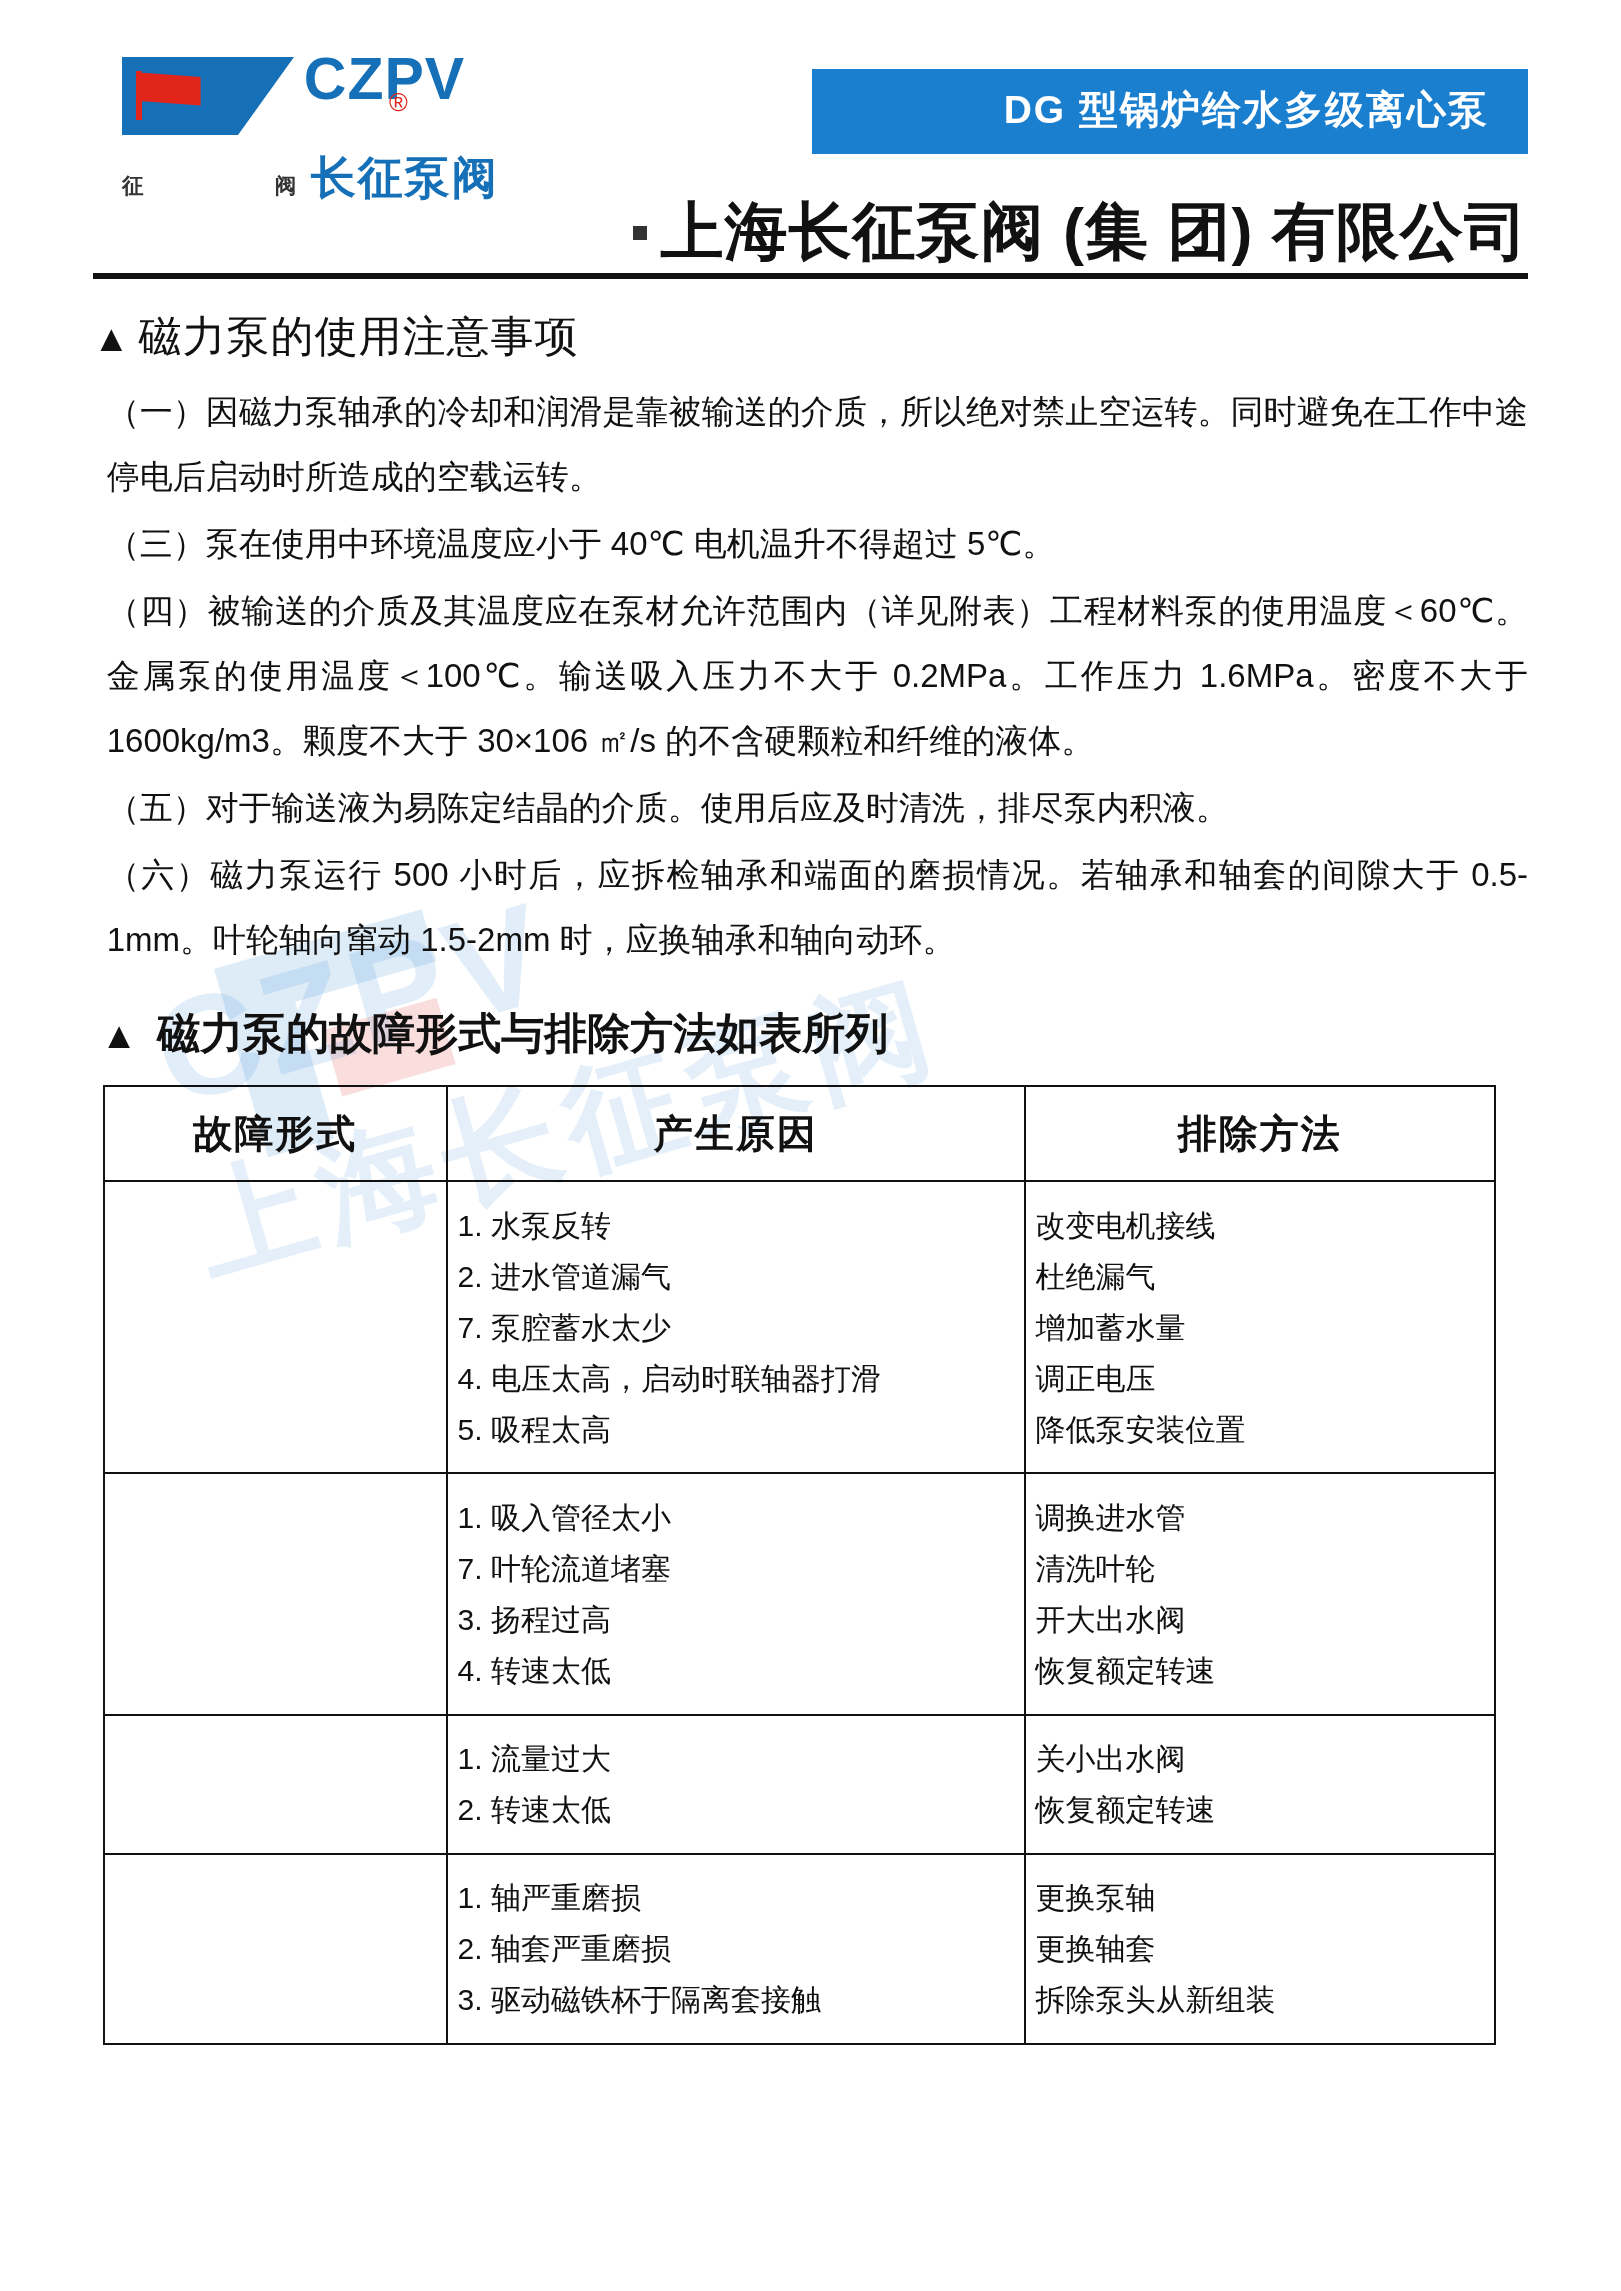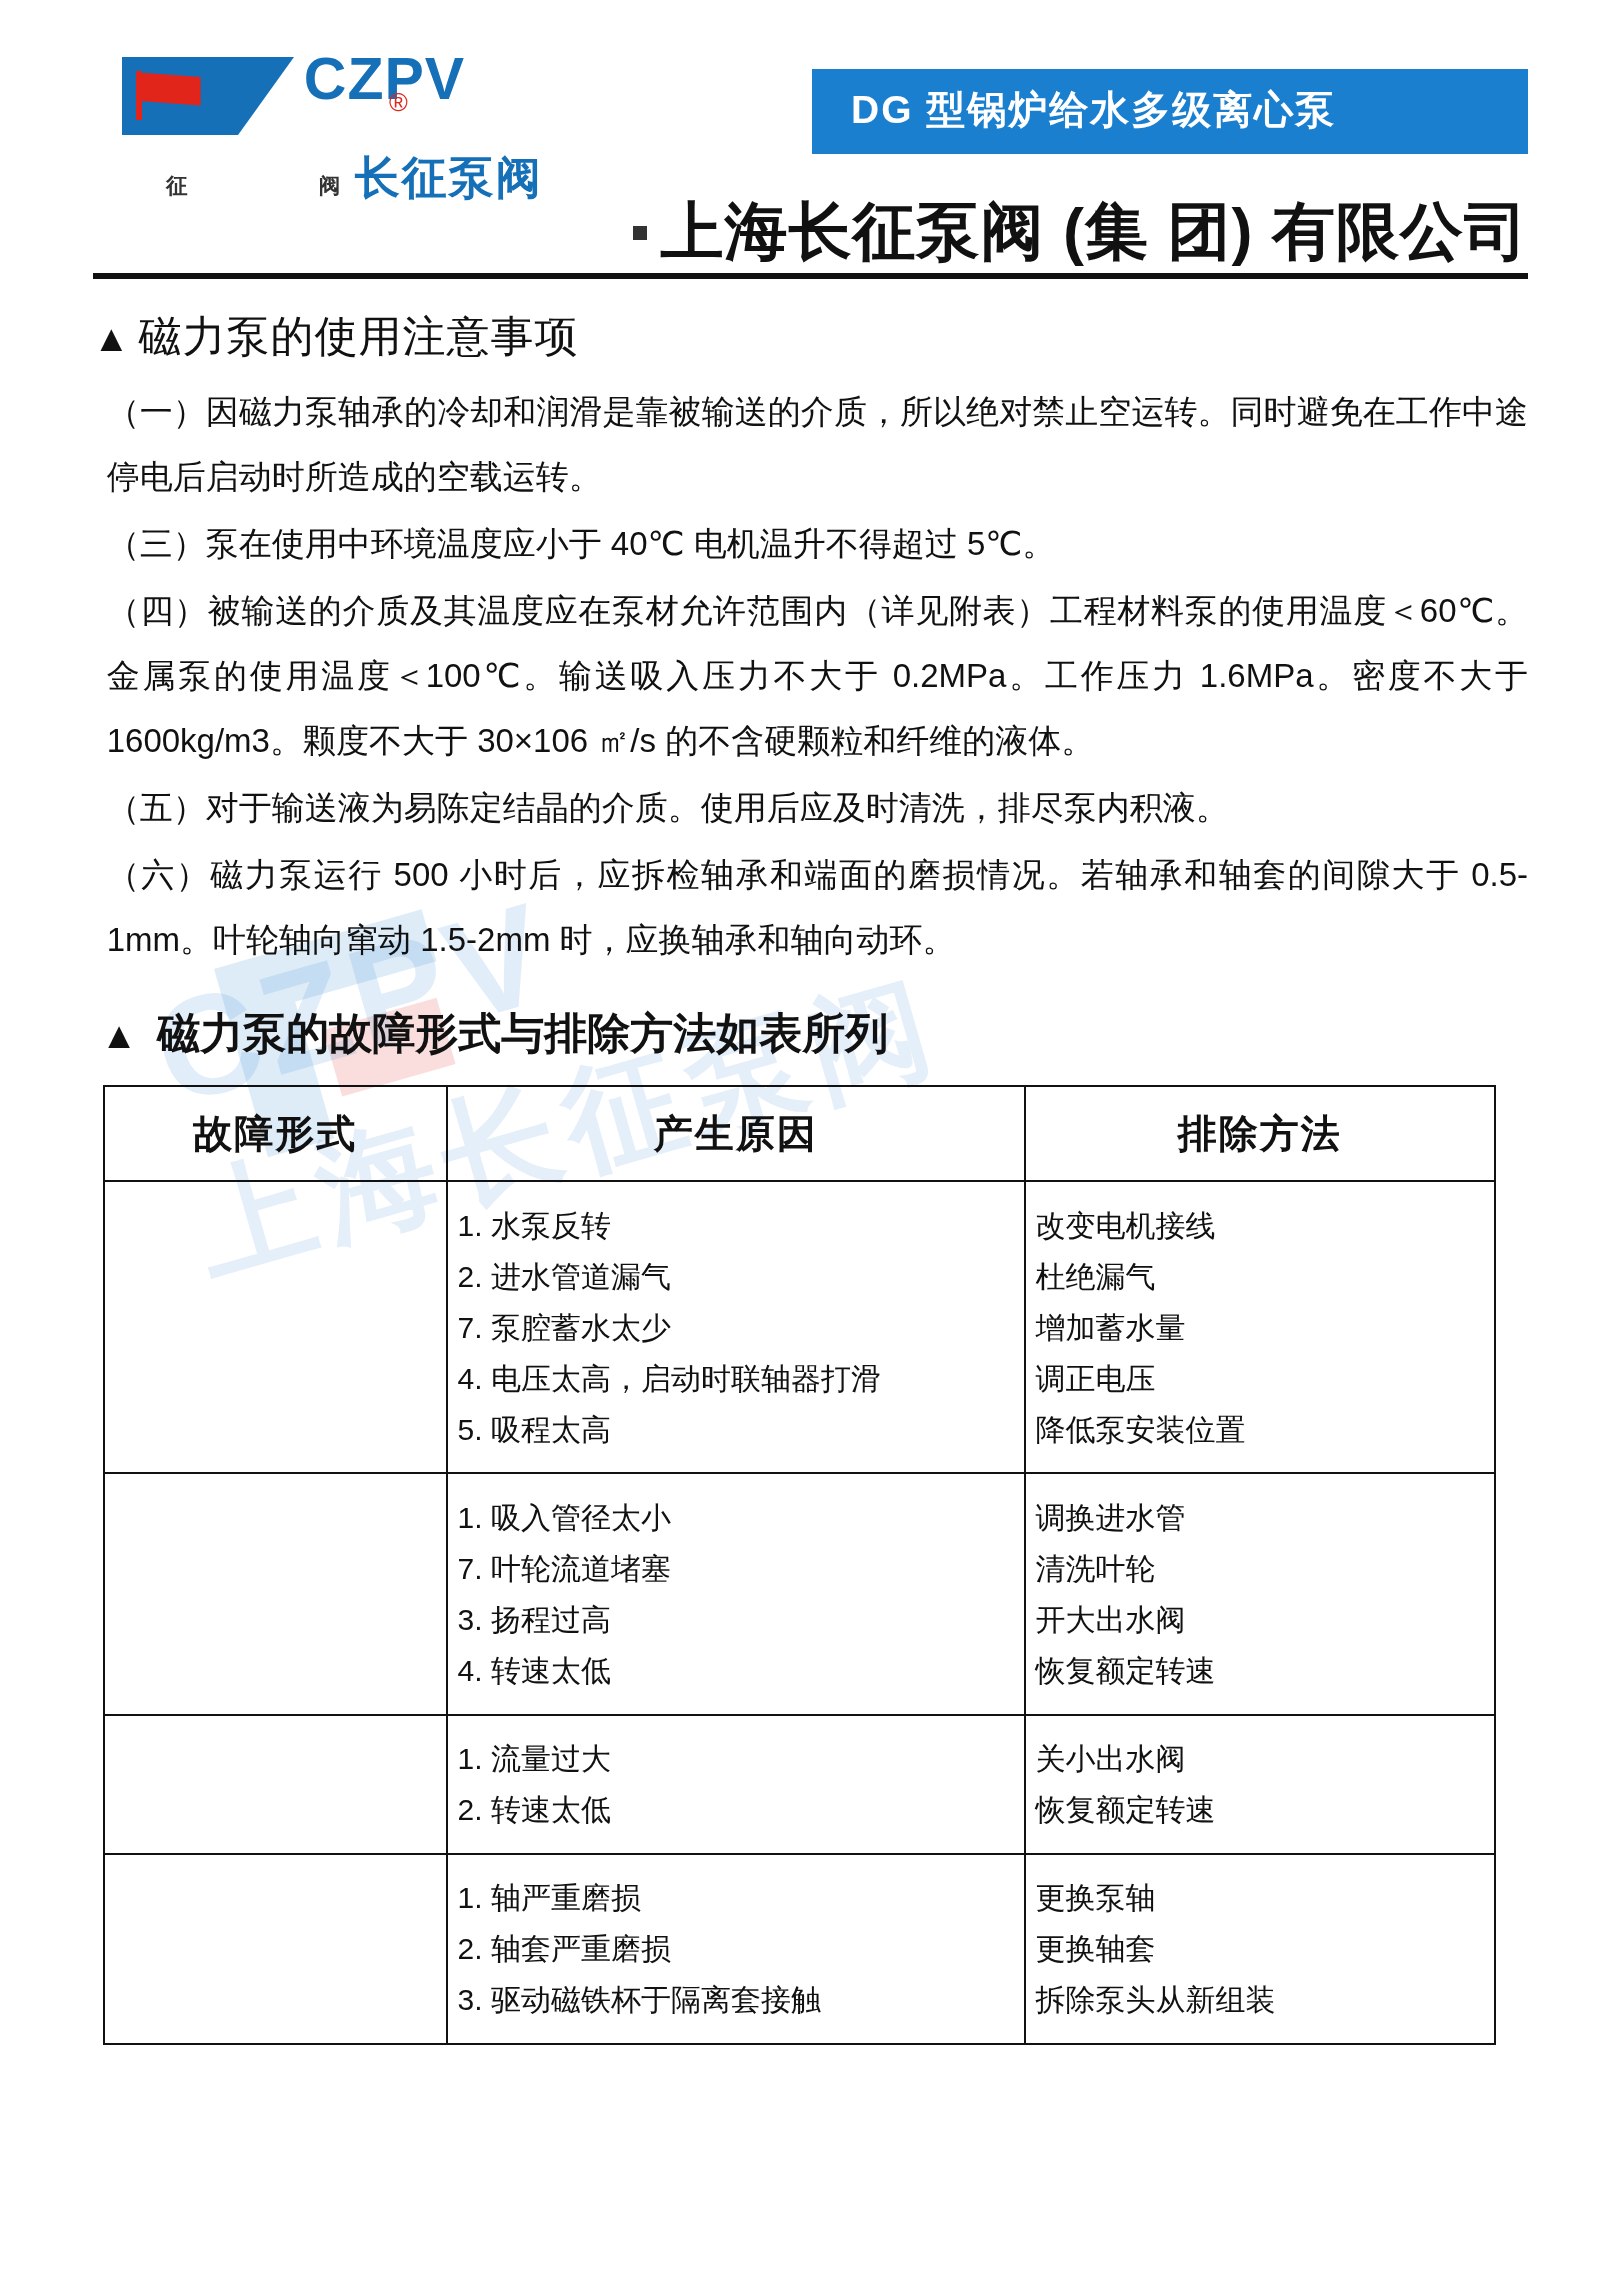--- a/index.html
+++ b/index.html
@@ -147,21 +147,20 @@
     color: #e1251b;
   }
   .logo-cn {
     clear: both;
     padding-top: 5.9px;
     font-size: 45px;
     font-weight: bold;
     color: #1570b8;
     letter-spacing: 2px;
     white-space: nowrap;
-    margin-left: 44px;
   }
   .logo-cn .small {
     font-size: 21.6px;
     color: #333;
     font-weight: bold;
     letter-spacing: 0;
   }
 
   .header-right {
     flex: 1;
@@ -170,21 +169,21 @@
   }
   .title-bar {
     display: inline-block;
     background: #1b7fd0;
     color: #ffffff;
     font-size: 39px;
     font-weight: bold;
     padding: 13.7px 39px 17.6px 39px;
     letter-spacing: 2px;
     min-width: 716px;
-    text-align: left;
+    text-align: right;
     box-sizing: border-box;
   }
   .company {
     margin-top: 35px;
     font-size: 63px;
     font-weight: bold;
     color: #111;
     letter-spacing: 1px;
     white-space: nowrap;
   }

